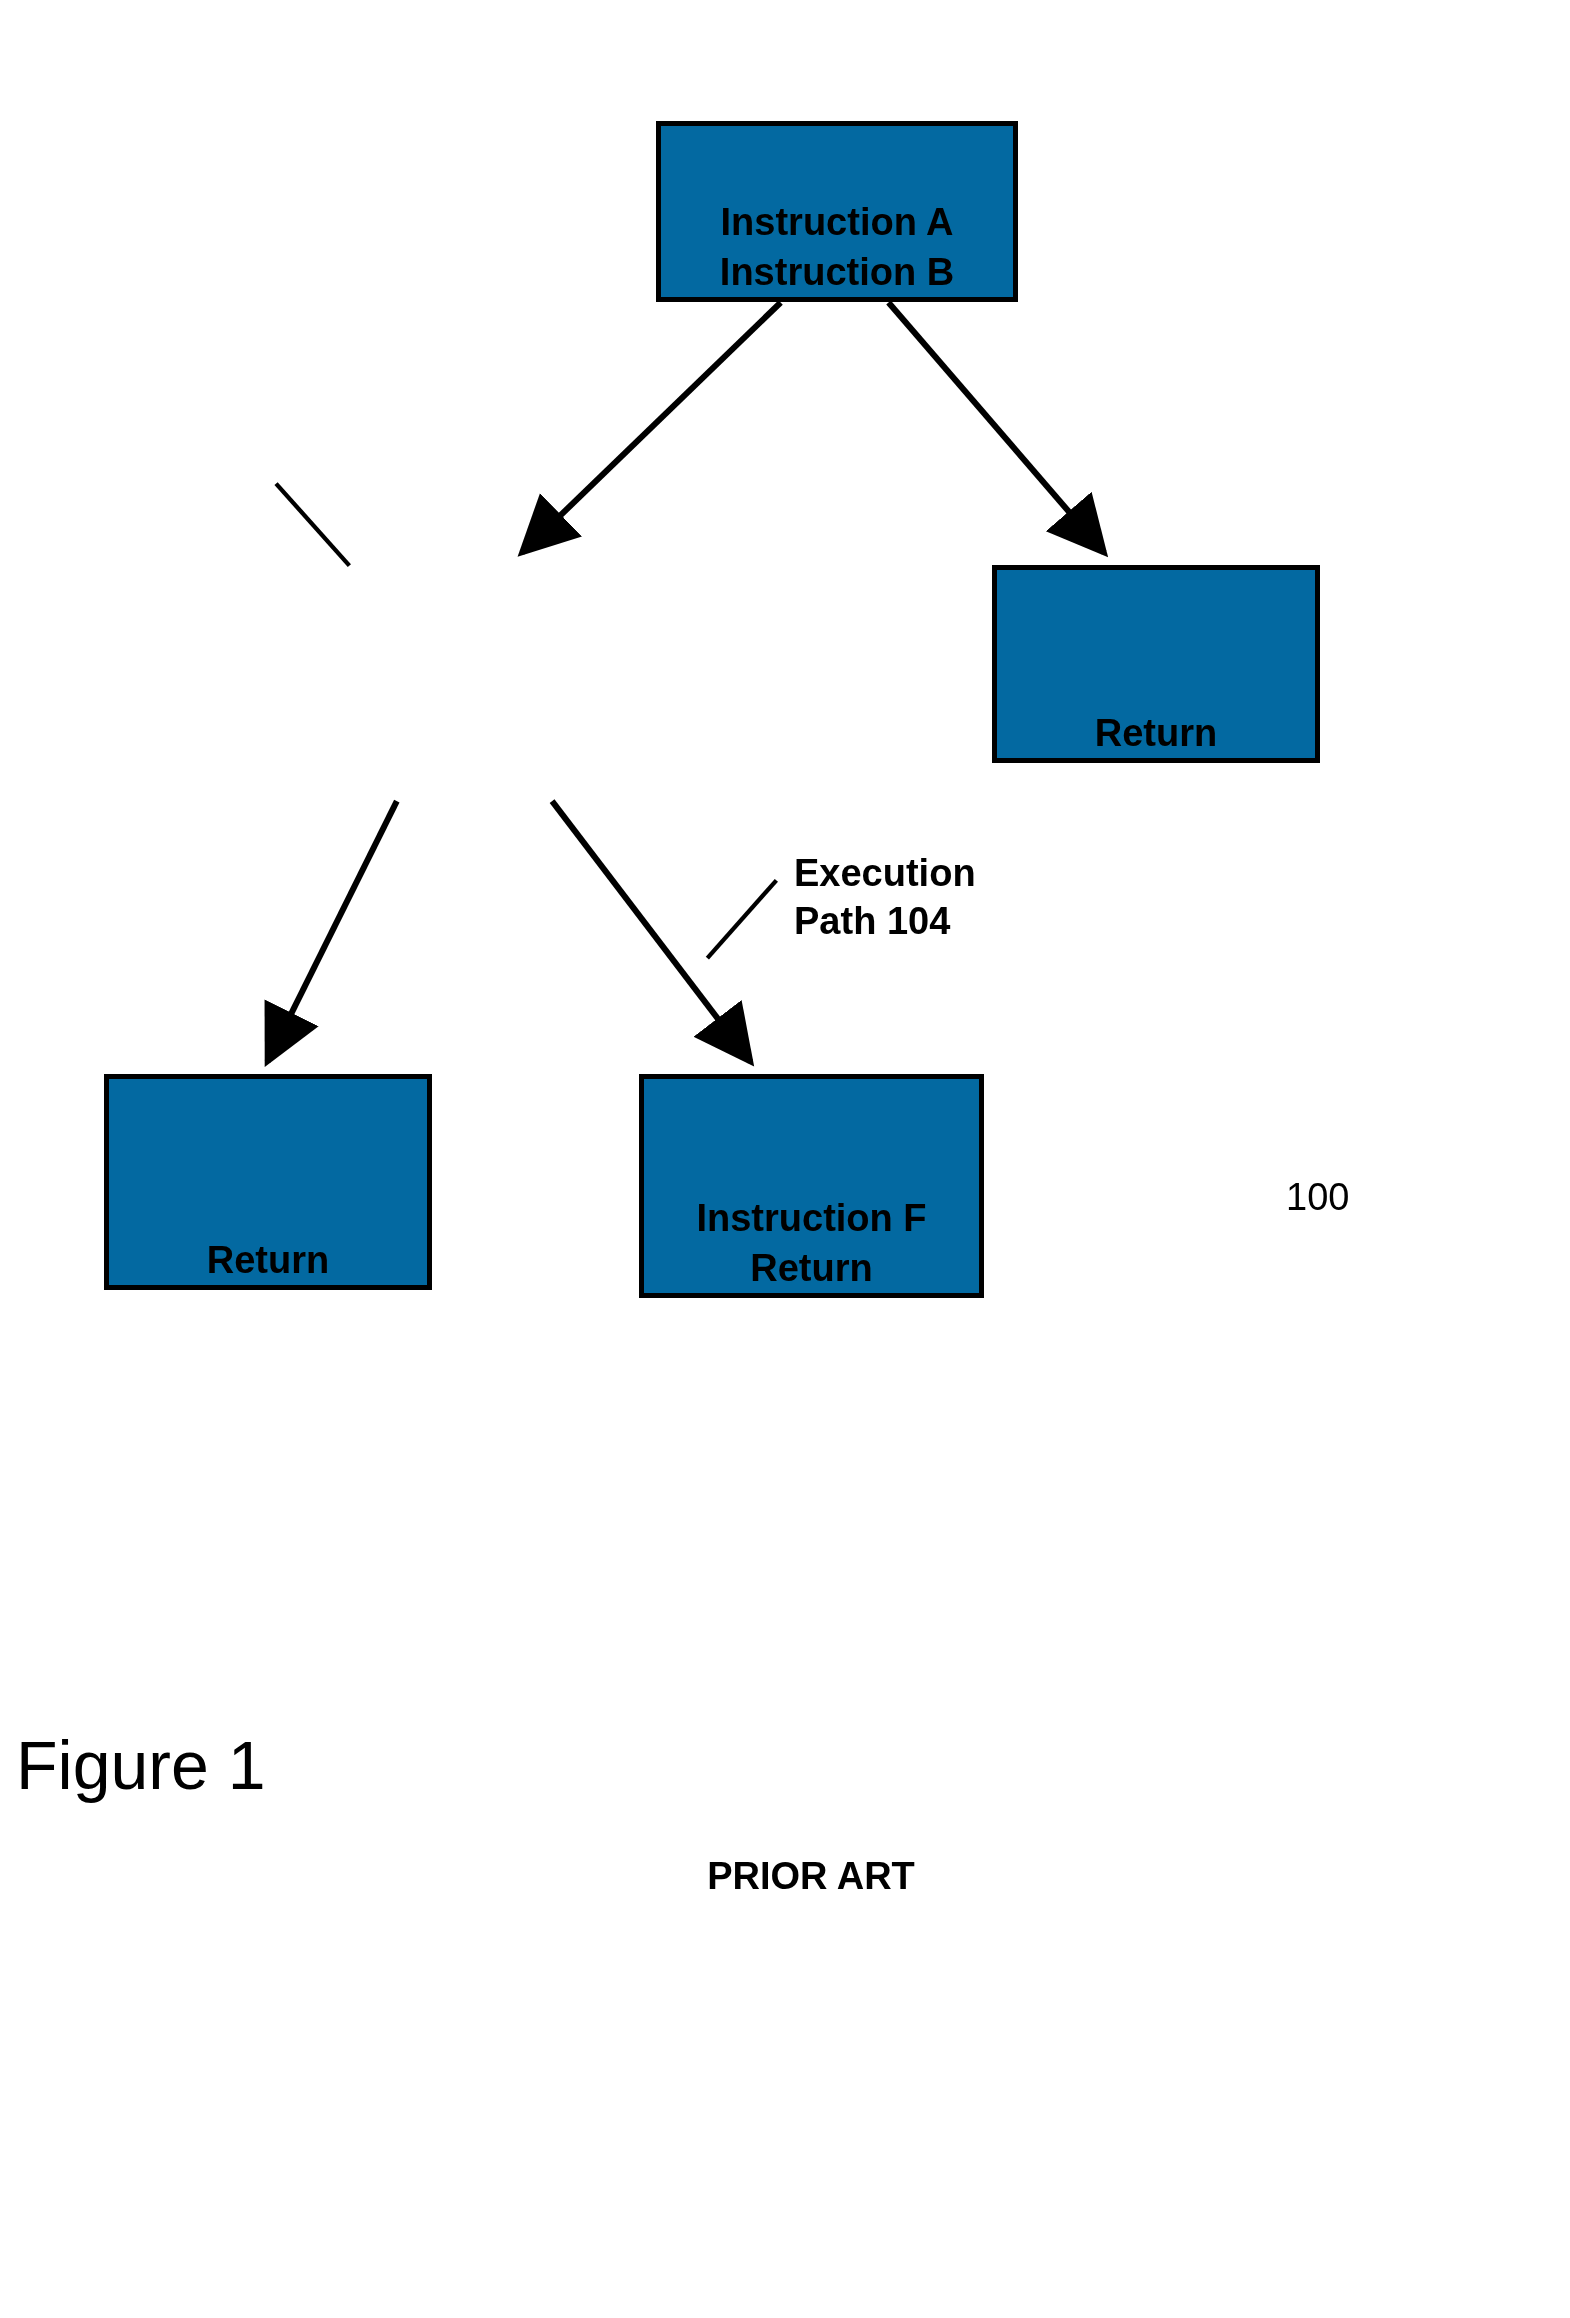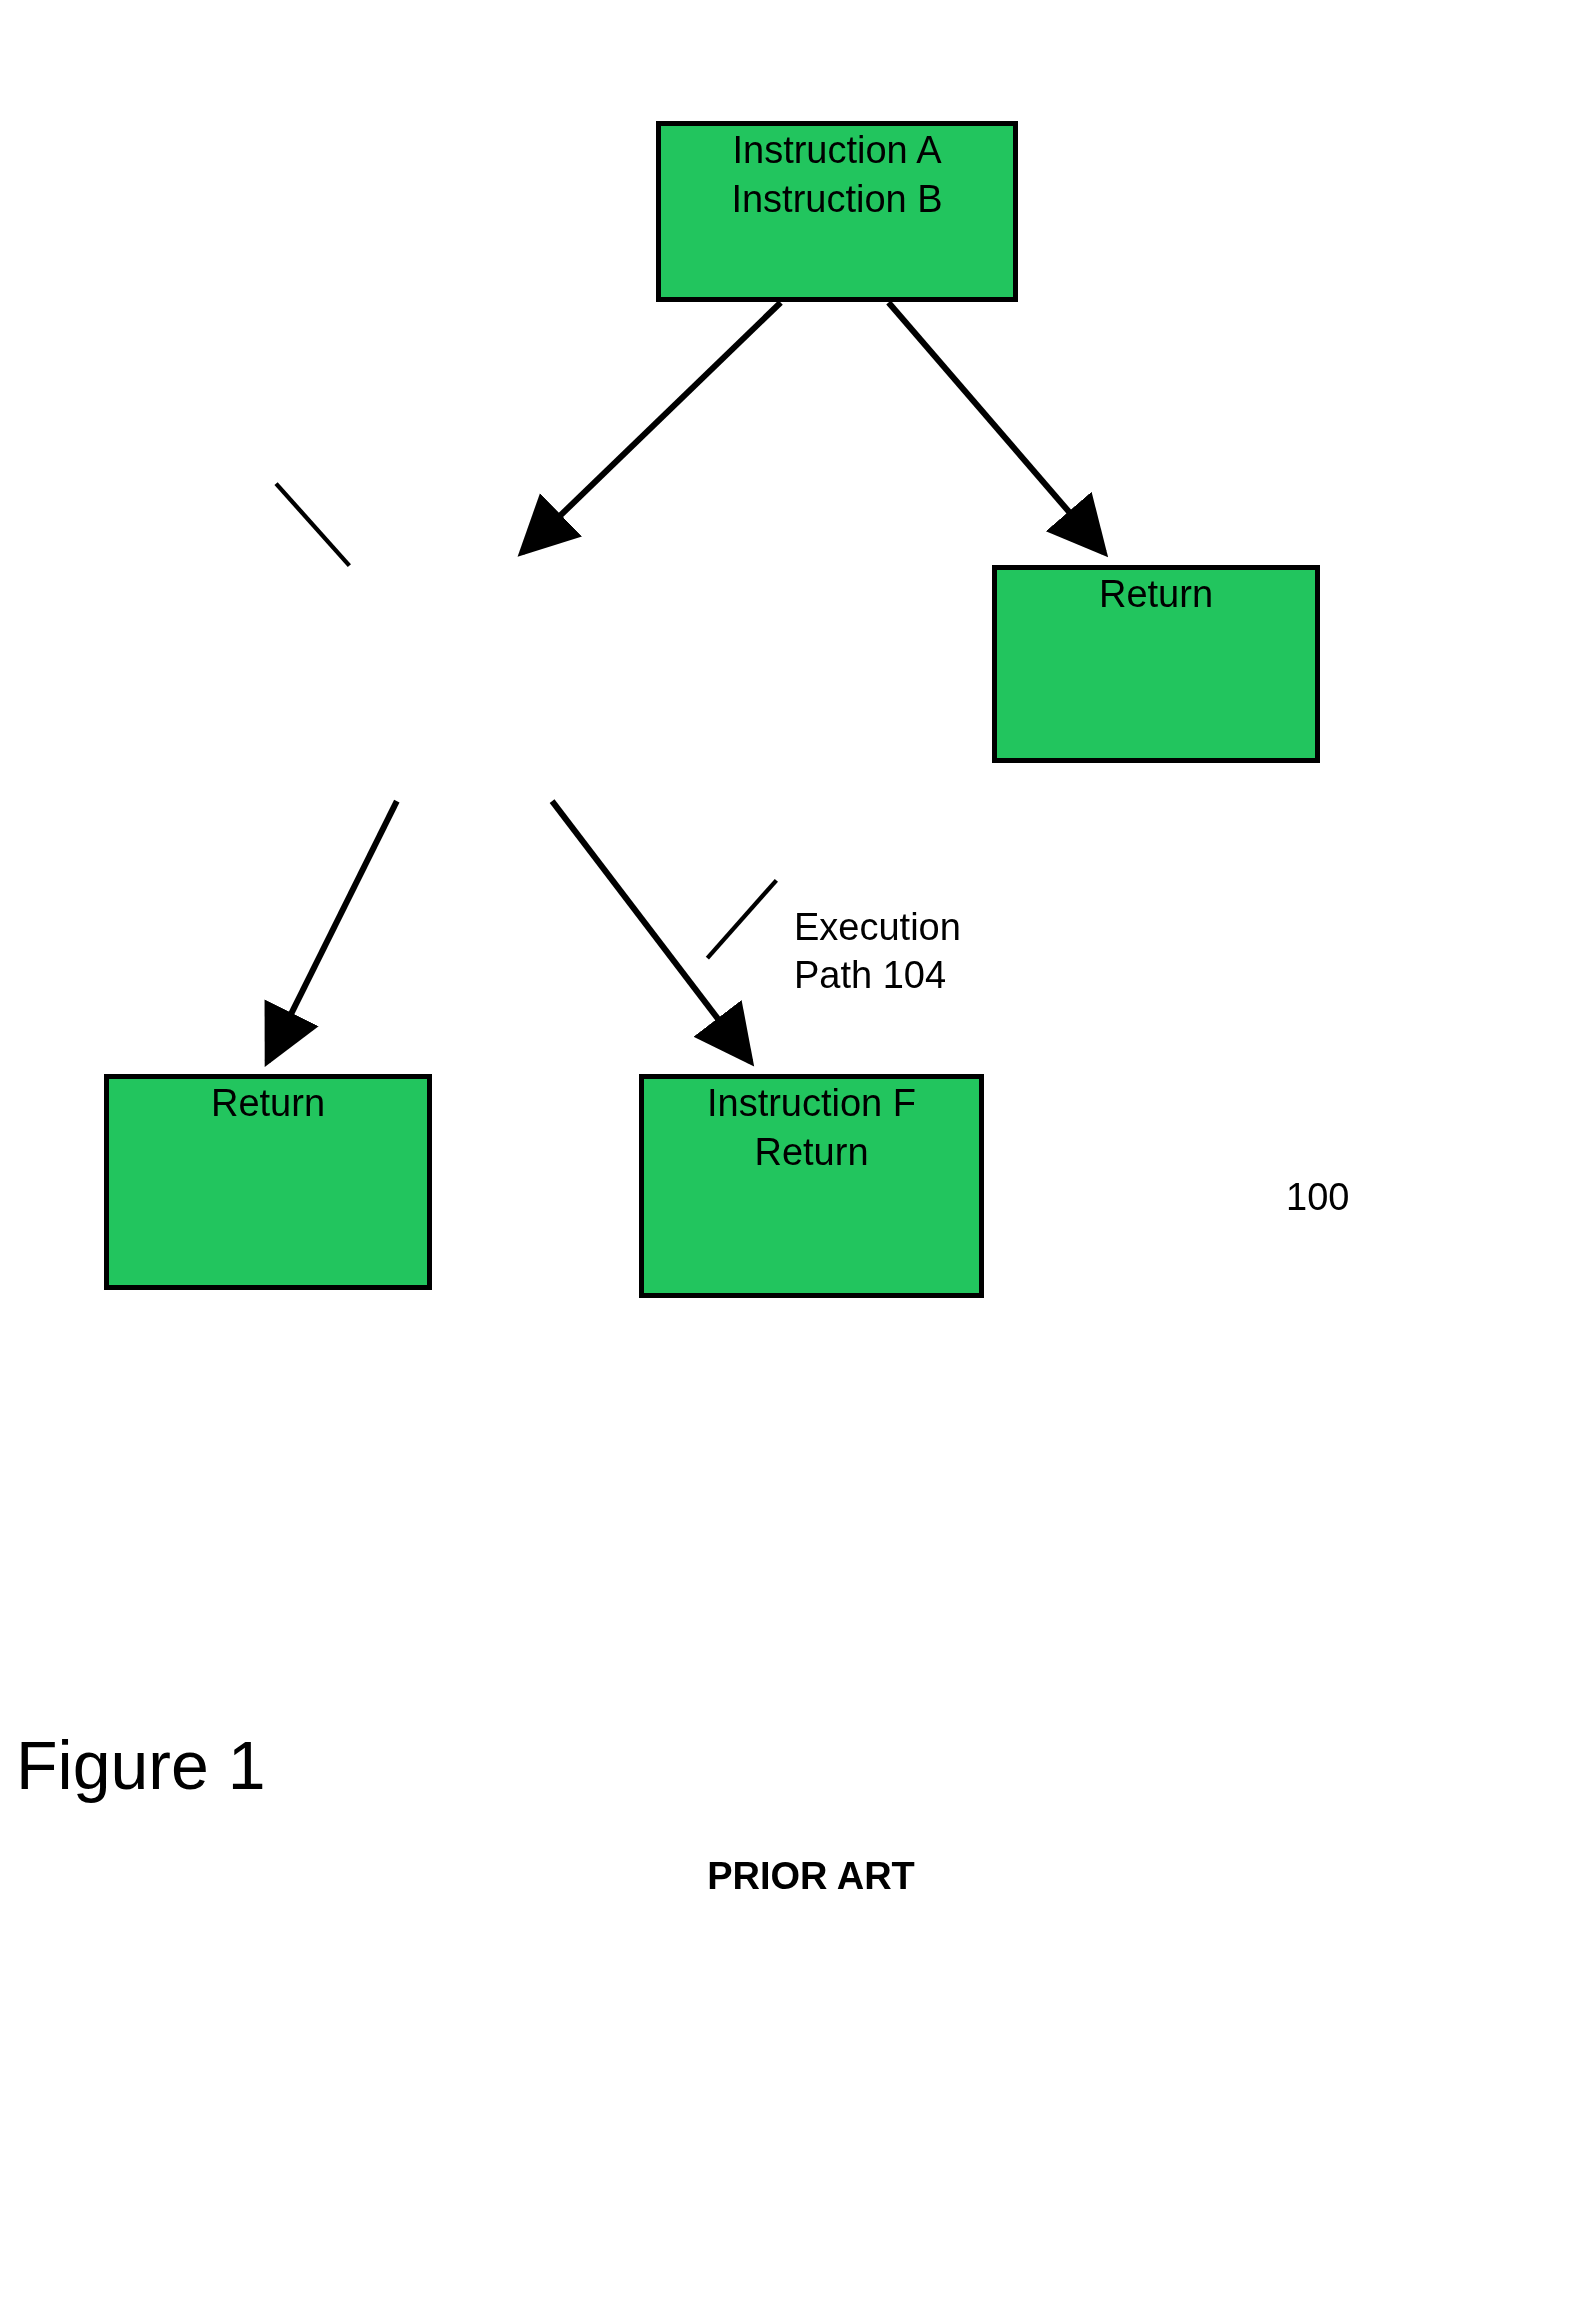--- a/index.html
+++ b/index.html
@@ -10,26 +10,27 @@
     color: #000;
   }
   .page {
     position: relative;
     width: 1570px;
     height: 2319px;
   }
   .box {
     position: absolute;
     border: 5.2px solid #000;
-    background: #22c55e;
+    background: #0369a1;
     display: flex;
     flex-direction: column;
     align-items: center;
-    justify-content: flex-start;
+    justify-content: flex-end;
     box-sizing: border-box;
+    font-weight: bold;
   }
   .box-line {
     font-size: 38px;
     line-height: 1.3;
     white-space: nowrap;
   }
   .label {
     position: absolute;
     font-size: 38px;
     line-height: 1.25;
@@ -93,21 +94,21 @@
   <div class="box" style="left:104px; top:1074px; width:328px; height:216px;">
     <div class="box-line">Return</div>
   </div>
 
   <div class="box" style="left:639px; top:1074px; width:345px; height:224px;">
     <div class="box-line">Instruction F</div>
     <div class="box-line">Return</div>
   </div>
 
 
-  <div class="label" style="left:794px; top:904px;">
+  <div class="label" style="left:794px; top:850px;font-weight:bold;">
     <div>Execution</div>
     <div>Path 104</div>
   </div>
 
   <div class="label" style="left:1286px; top:1174px;">100</div>
 
   <div class="figure-title" style="left:0px; top:1726px; width:1570px;">Figure 1</div>
 
   <div class="figure-subtitle" style="left:0px; top:1855px; width:1570px;">PRIOR ART</div>
 

